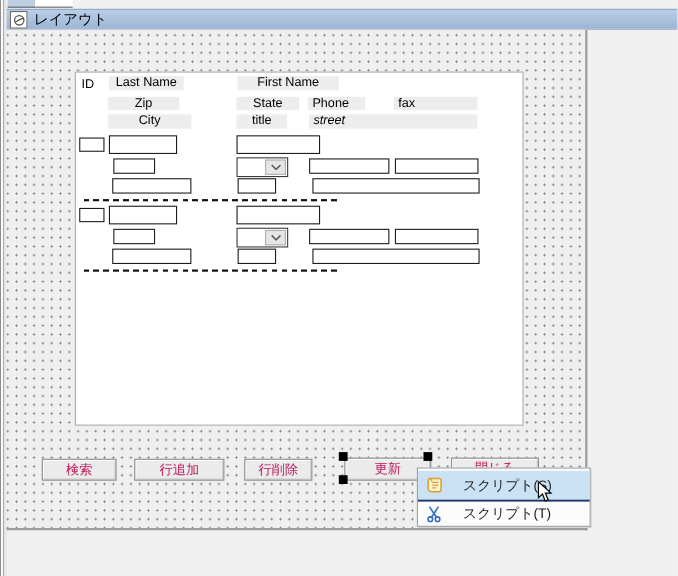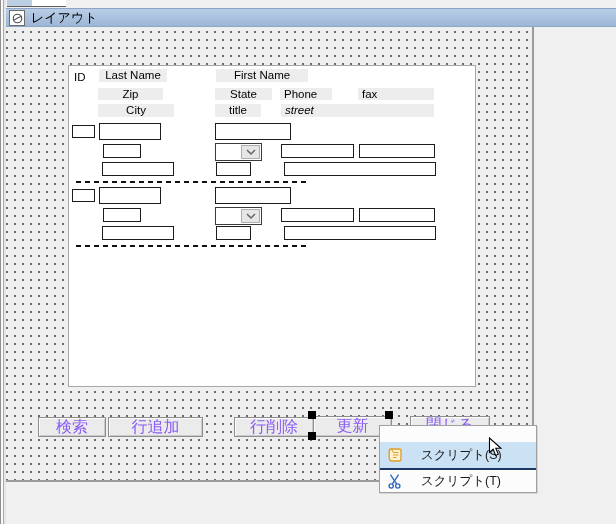--- a/index.html
+++ b/index.html
@@ -32,26 +32,26 @@
   .input { position:absolute; background:#fff; border:1px solid #1c1c1c; }
   .combo { position:absolute; background:#fff; border:1px solid #3a3a3a; }
   .combo .drop { position:absolute; right:1px; top:1px; bottom:1px; width:19px; background:#e6e6e6;
     border:1px solid #aeaeae; display:flex; align-items:center; justify-content:center; }
   .dashes { position:absolute; height:2px;
     background:repeating-linear-gradient(90deg,#111 0 5px,transparent 5px 9px); }
 
   
   .btn { position:absolute; background:#ebebeb; border:1px solid #8e8e8e;
     box-shadow:inset 1px 1px 0 #fbfbfb, inset -1px -1px 0 #c9c9c9;
-    font-size:16px; color:#8b5cf6; display:flex; align-items:center; justify-content:center; overflow:hidden; }
+    font-size:12px; color:#be185d; display:flex; align-items:center; justify-content:center; overflow:hidden; }
   .handle { position:absolute; width:8px; height:8px; background:#000; }
 
   
   .menu { left:379px; top:425px; width:158px; background:#fcfcfc; border:1px solid #a0a0a0;
-    box-shadow:1px 1px 0 #d6d6d6; padding-top:16px; z-index:20; }
+    box-shadow:1px 1px 0 #d6d6d6; padding-top:2px; z-index:20; }
   .menu-item { position:relative; height:22px; display:flex; align-items:center; font-size:12.5px; color:#1a1a1a; }
   .menu-item.hl { height:26px; background:#cbe2f5; }
   .menu-sep { height:2px; background:#1d3a67; }
   .menu-icon { position:absolute; left:6px; top:50%; transform:translateY(-50%); width:18px; height:18px; }
   .menu-label { position:absolute; left:41px; white-space:nowrap; }
 
   .cursor { left:488px; top:437px; z-index:30; }
 </style>
 </head>
 <body>
@@ -124,22 +124,22 @@
         <div class="input" style="left:290px;top:21px;width:76px;height:14px;"></div>
         <div class="input" style="left:33px;top:39px;width:72px;height:14px;"></div>
         <div class="input" style="left:147px;top:39px;width:35px;height:14px;"></div>
         <div class="input" style="left:215px;top:39px;width:152px;height:14px;"></div>
       </div>
 
       <div class="dashes" style="left:7px;top:179px;width:231px;"></div>
     </div>
 
     <div class="btn" style="left:32px;top:390px;width:68px;height:20px;">検索</div>
-    <div class="btn" style="left:102px;top:390px;width:95px;height:20px;">行追加</div>
-    <div class="btn" style="left:228px;top:390px;width:80px;height:20px;">行削除</div>
+    <div class="btn" style="left:116px;top:390px;width:82px;height:20px;">行追加</div>
+    <div class="btn" style="left:216px;top:390px;width:62px;height:20px;">行削除</div>
     <div class="btn" style="left:307px;top:389px;width:79px;height:21px;">更新</div>
     <div class="btn" style="left:404px;top:389px;width:80px;height:19px;">閉じる</div>
 
     <div class="handle" style="left:302px;top:384px;"></div>
     <div class="handle" style="left:379px;top:384px;"></div>
     <div class="handle" style="left:302px;top:405px;"></div>
   </div>
 
   <div class="abs menu">
     <div class="menu-item hl">

